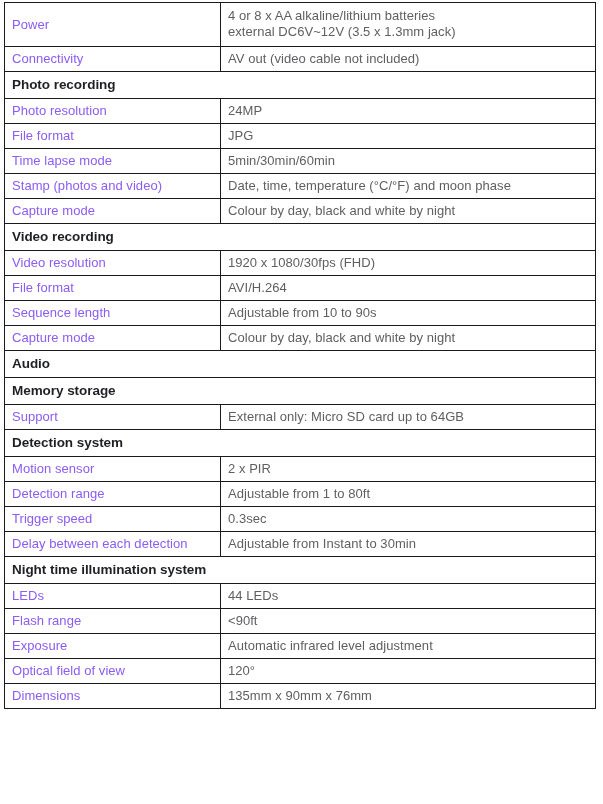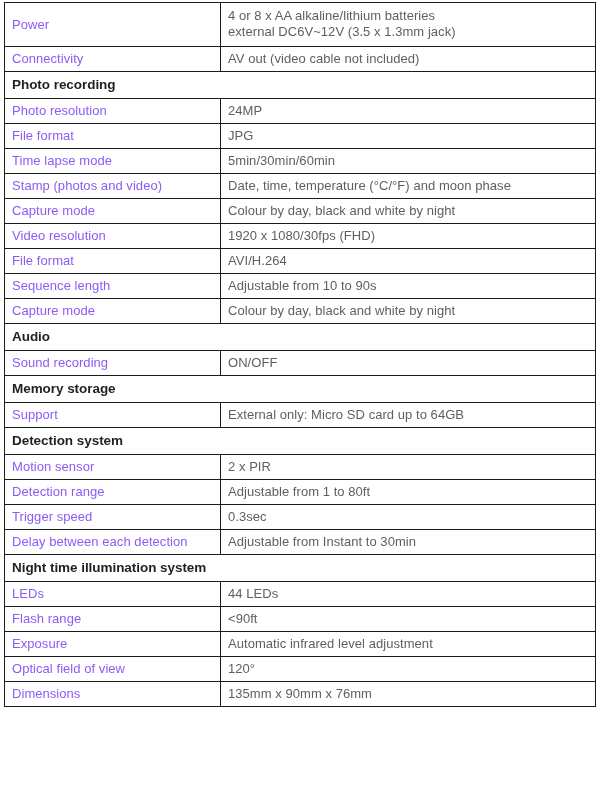--- a/index.html
+++ b/index.html
@@ -132,20 +132,23 @@
           <td class="cell-value">
             <span class="val-line">Date, time, temperature (°C/°F) and moon phase</span>
           </td>
         </tr>
         <tr class="data-row">
           <td class="cell-label">Capture mode</td>
           <td class="cell-value">
             <span class="val-line">Colour by day, black and white by night</span>
           </td>
         </tr>
+        <tr class="section-row">
+          <td colspan="2">Video recording</td>
+        </tr>
         <tr class="data-row">
           <td class="cell-label">Video resolution</td>
           <td class="cell-value">
             <span class="val-line">1920 x 1080/30fps (FHD)</span>
           </td>
         </tr>
         <tr class="data-row">
           <td class="cell-label">File format</td>
           <td class="cell-value">
             <span class="val-line">AVI/H.264</span>
@@ -158,26 +161,20 @@
           </td>
         </tr>
         <tr class="data-row">
           <td class="cell-label">Capture mode</td>
           <td class="cell-value">
             <span class="val-line">Colour by day, black and white by night</span>
           </td>
         </tr>
         <tr class="section-row">
           <td colspan="2">Audio</td>
-        </tr>
-        <tr class="data-row">
-          <td class="cell-label">Sound recording</td>
-          <td class="cell-value">
-            <span class="val-line">ON/OFF</span>
-          </td>
         </tr>
         <tr class="section-row">
           <td colspan="2">Memory storage</td>
         </tr>
         <tr class="data-row">
           <td class="cell-label">Support</td>
           <td class="cell-value">
             <span class="val-line">External only: Micro SD card up to 64GB</span>
           </td>
         </tr>

